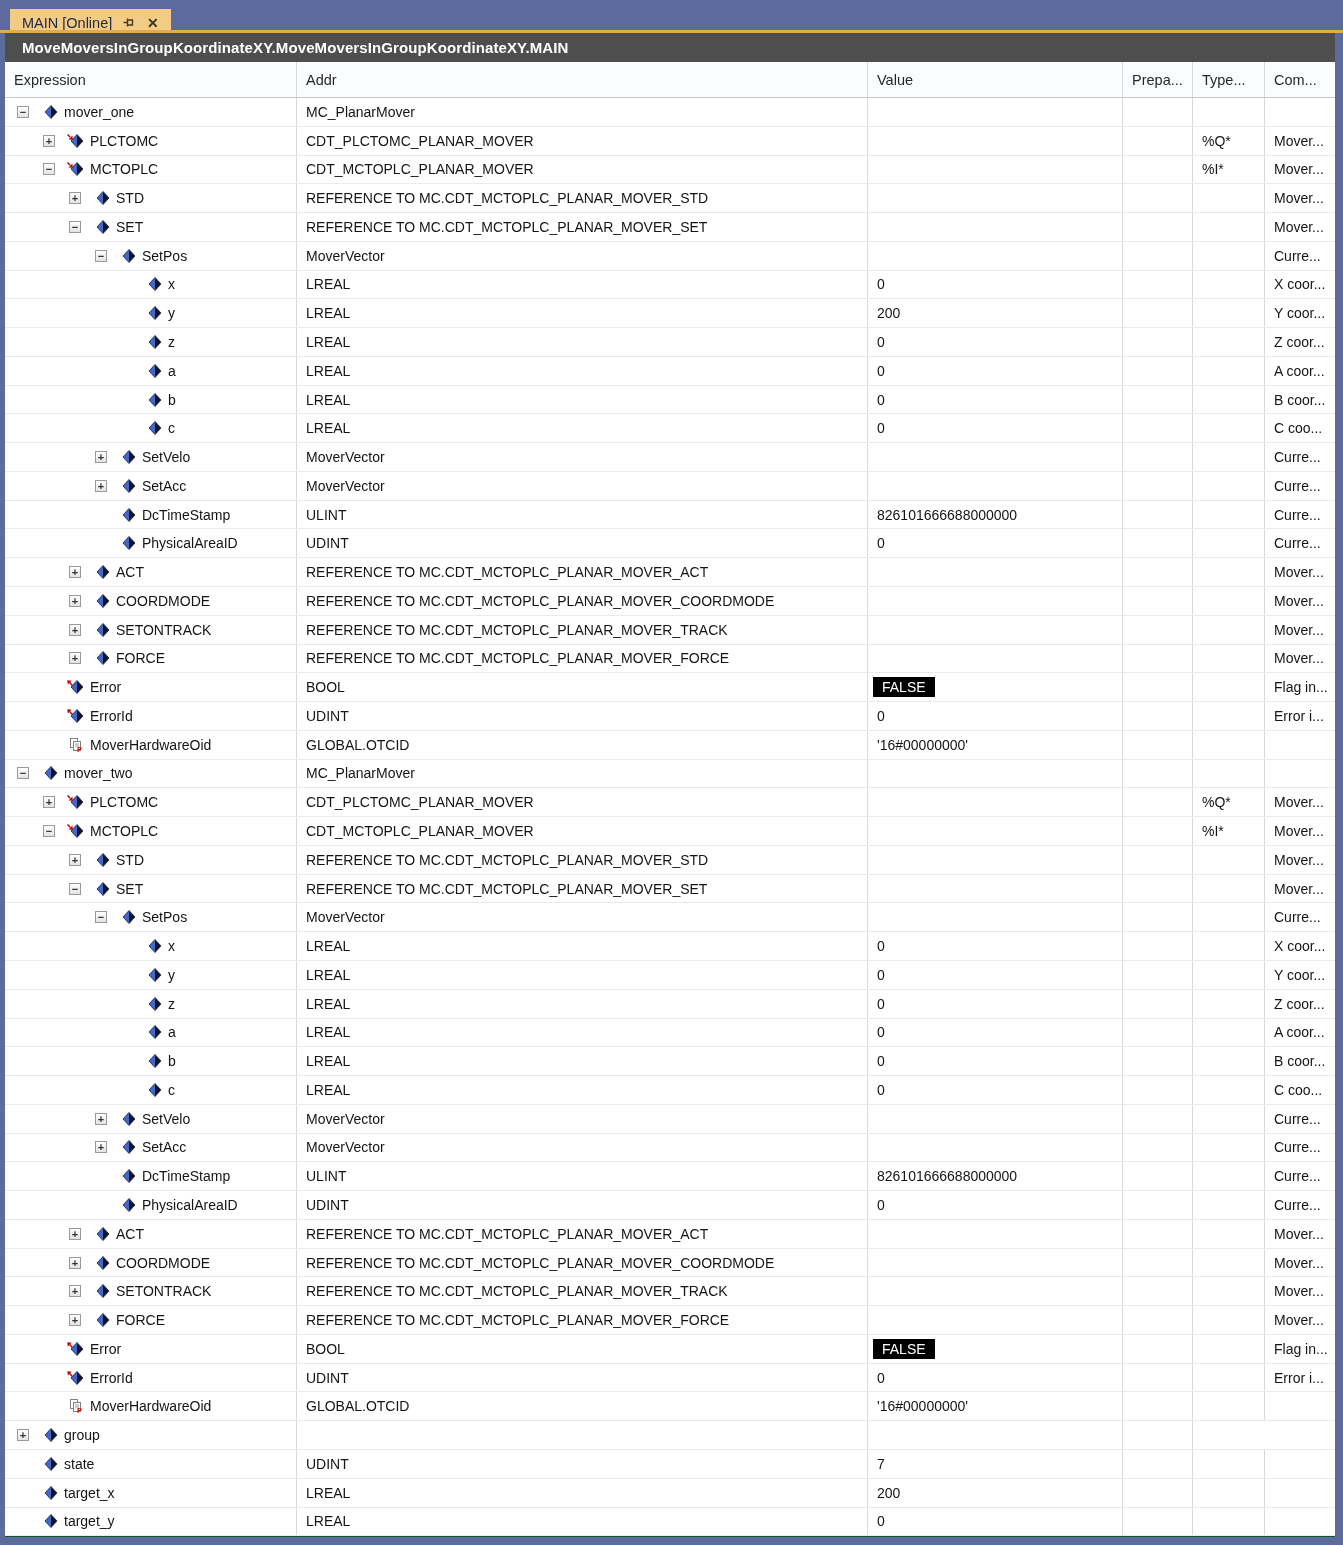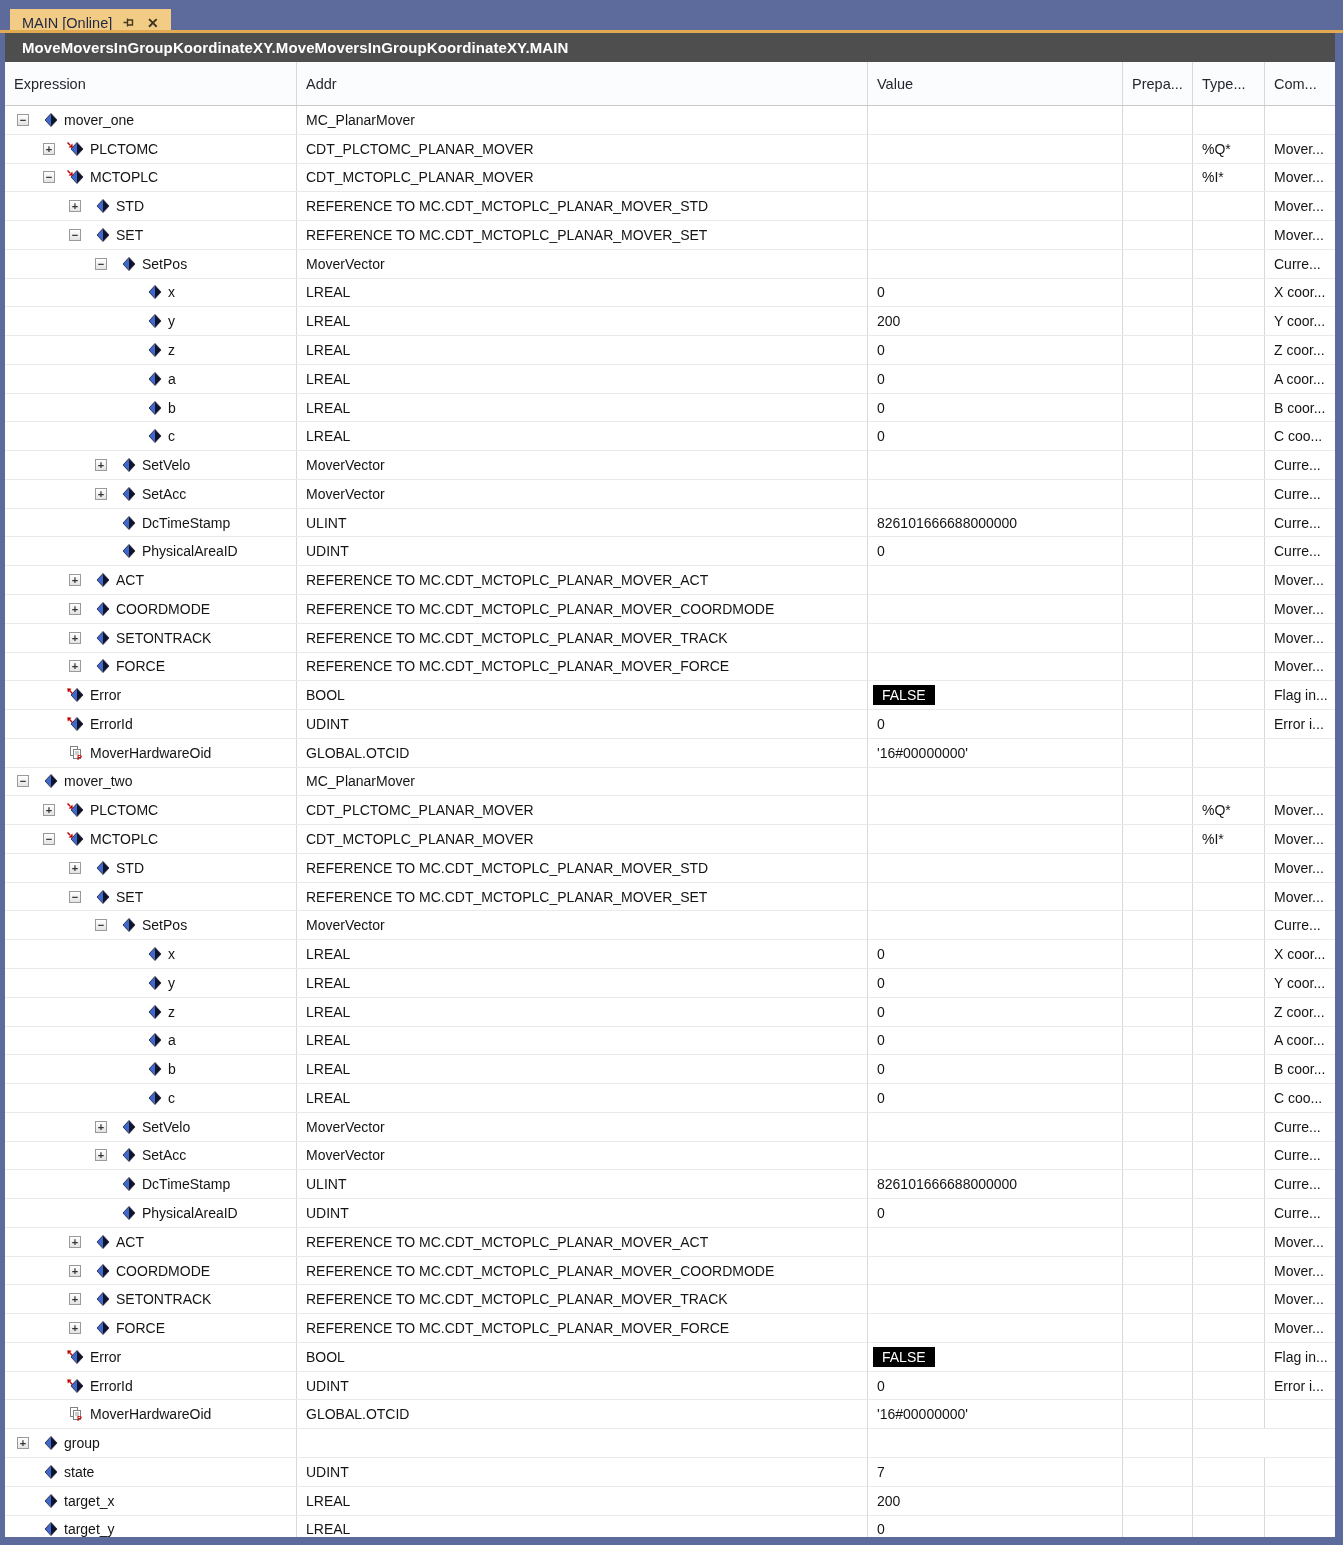--- a/index.html
+++ b/index.html
@@ -31,21 +31,21 @@
     font-size:15px;font-weight:bold;letter-spacing:0.1px;
     white-space:nowrap;overflow:hidden;
   }
   
   .hdr,.row{
     display:grid;
     grid-template-columns:292px 571px 255px 70px 72px 70px;
     background:#ffffff;
     box-sizing:border-box;
   }
-  .hdr{height:44px;background:#fbfcfd;border-bottom:1px solid #c9c9c9;}
+  .hdr{height:36px;background:#fbfcfd;border-bottom:1px solid #c9c9c9;}
   .hdr .cell{color:#26262e;font-size:14.5px;}
   .row{height:28.78px;border-bottom:1px solid #eaeaea;}
   .cell{
     height:100%;display:flex;align-items:center;
     border-right:1px solid #d9d9d9;
     padding-left:9px;overflow:hidden;white-space:nowrap;
     font-size:14px;color:#141414;box-sizing:border-box;
   }
   .cell:last-child{border-right:none;}
   .c-expr{padding-left:12px;}

